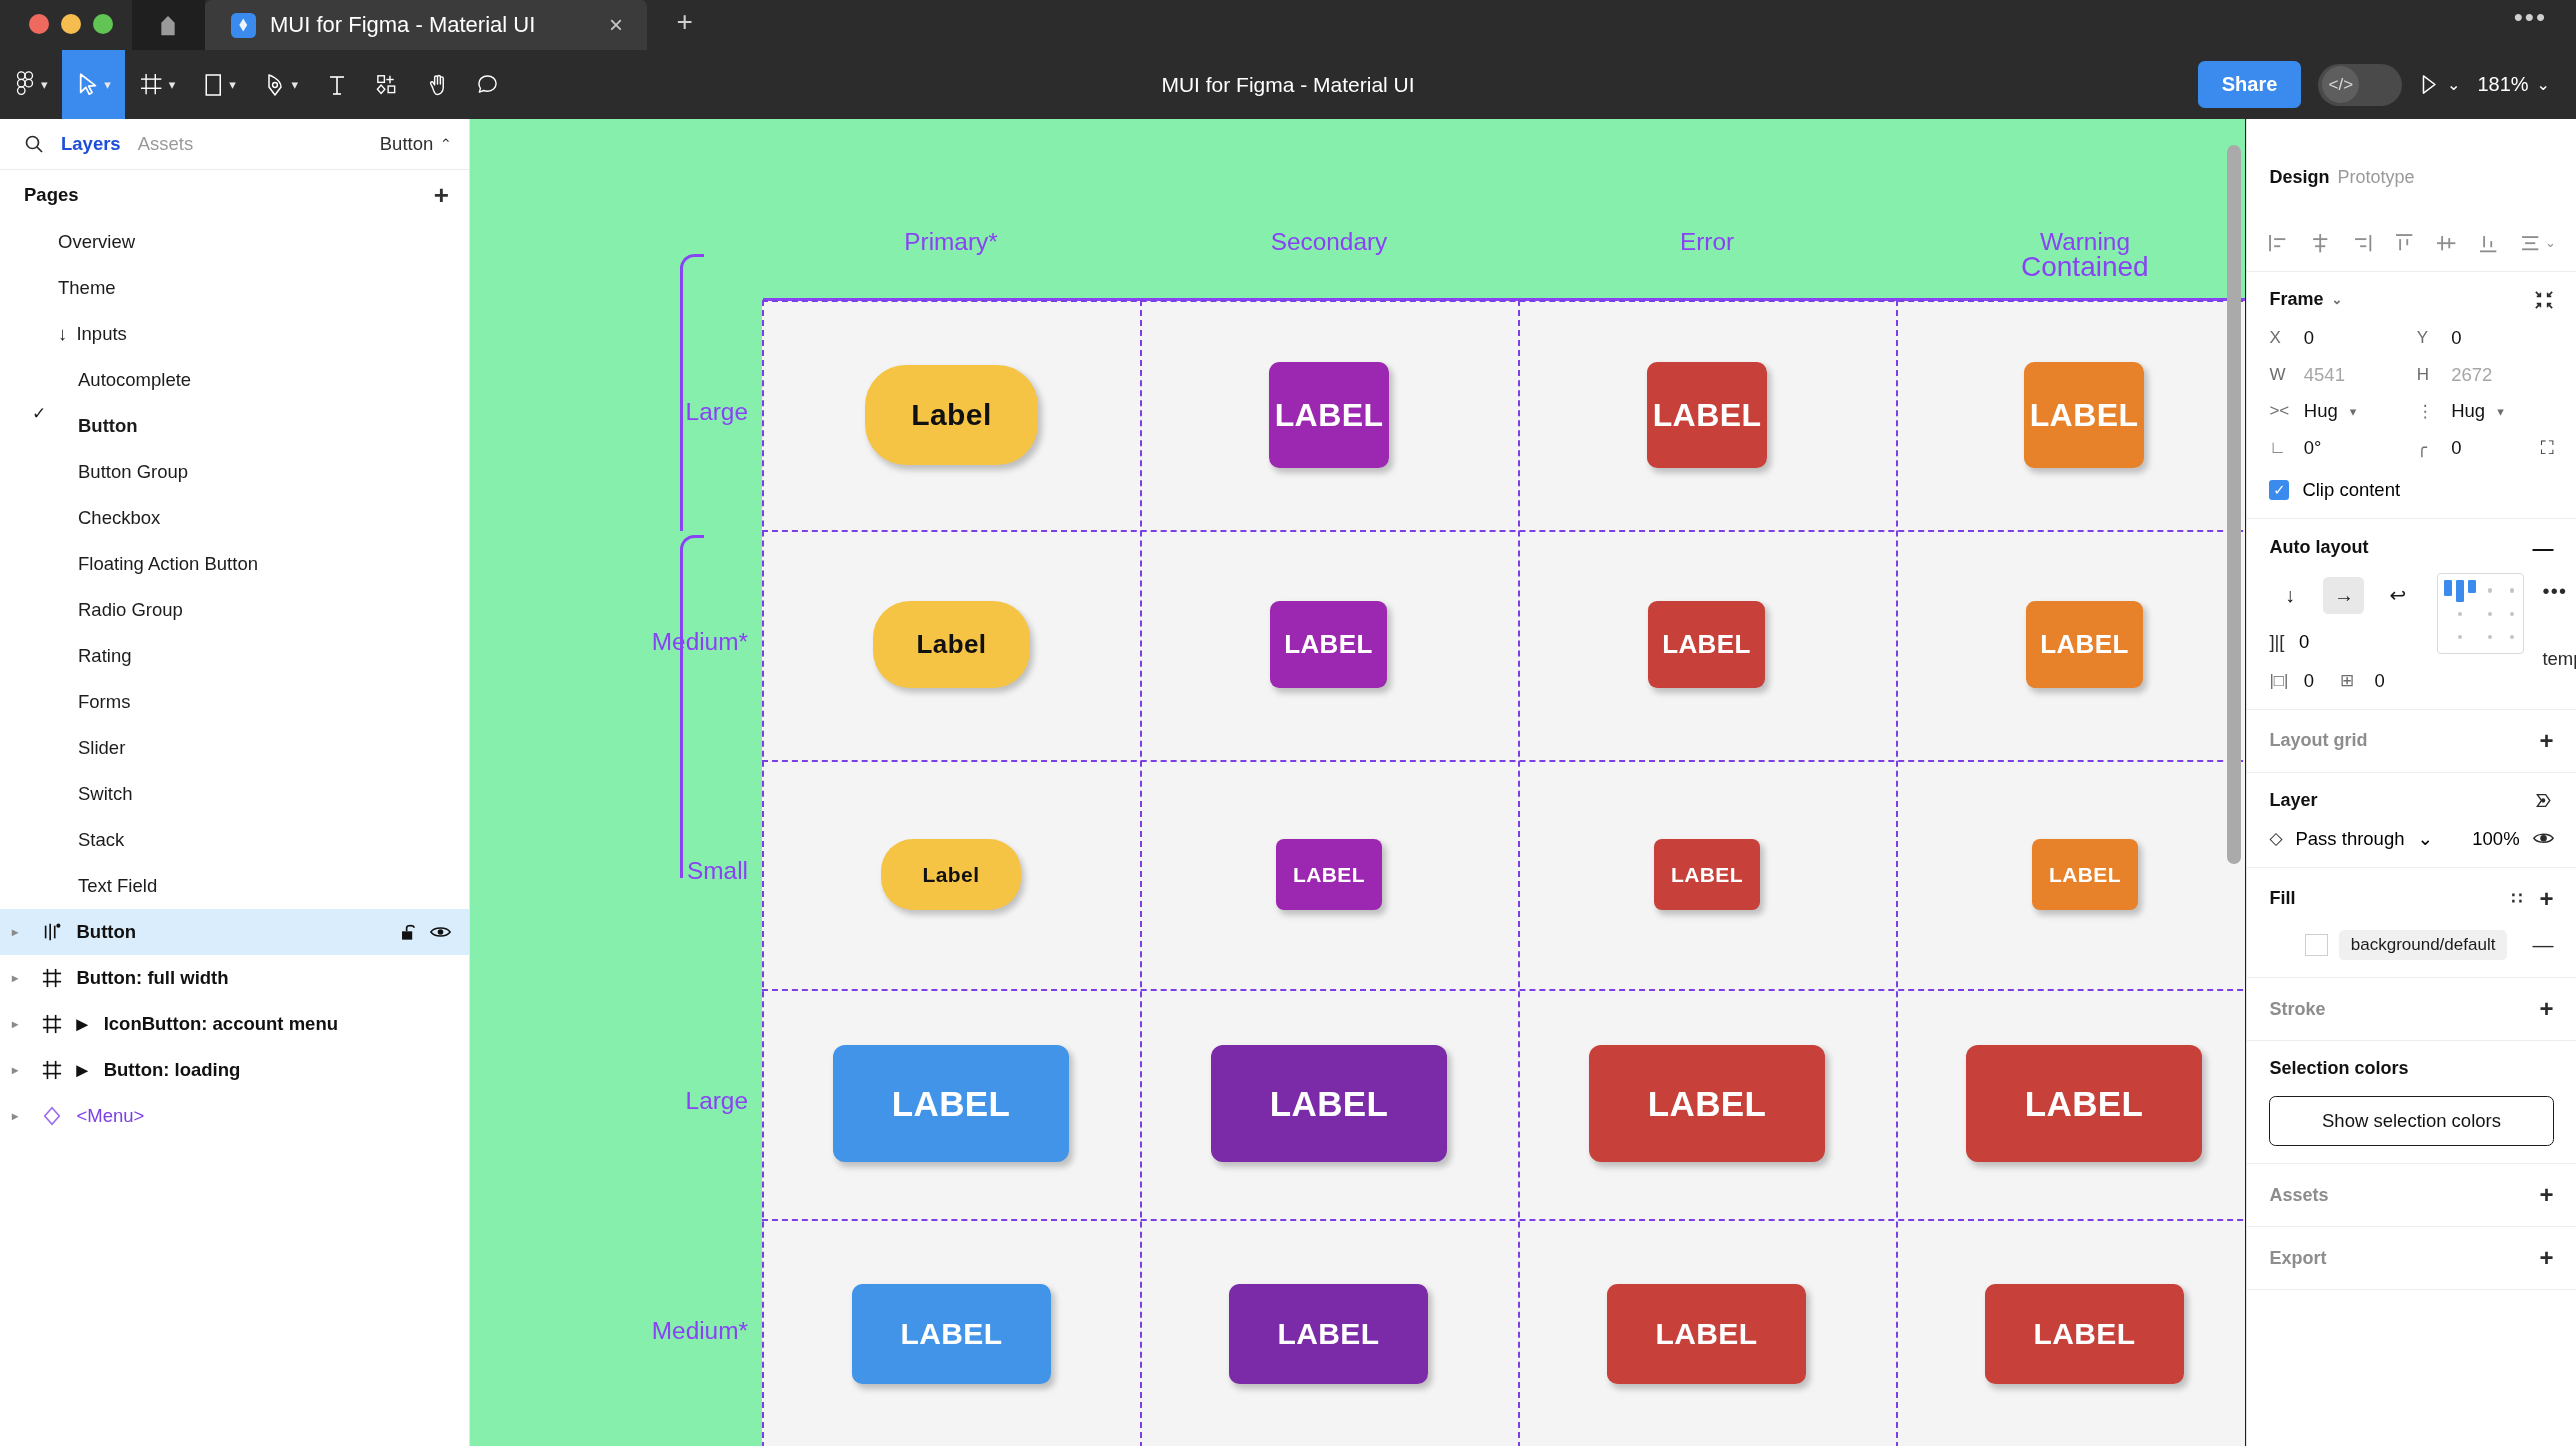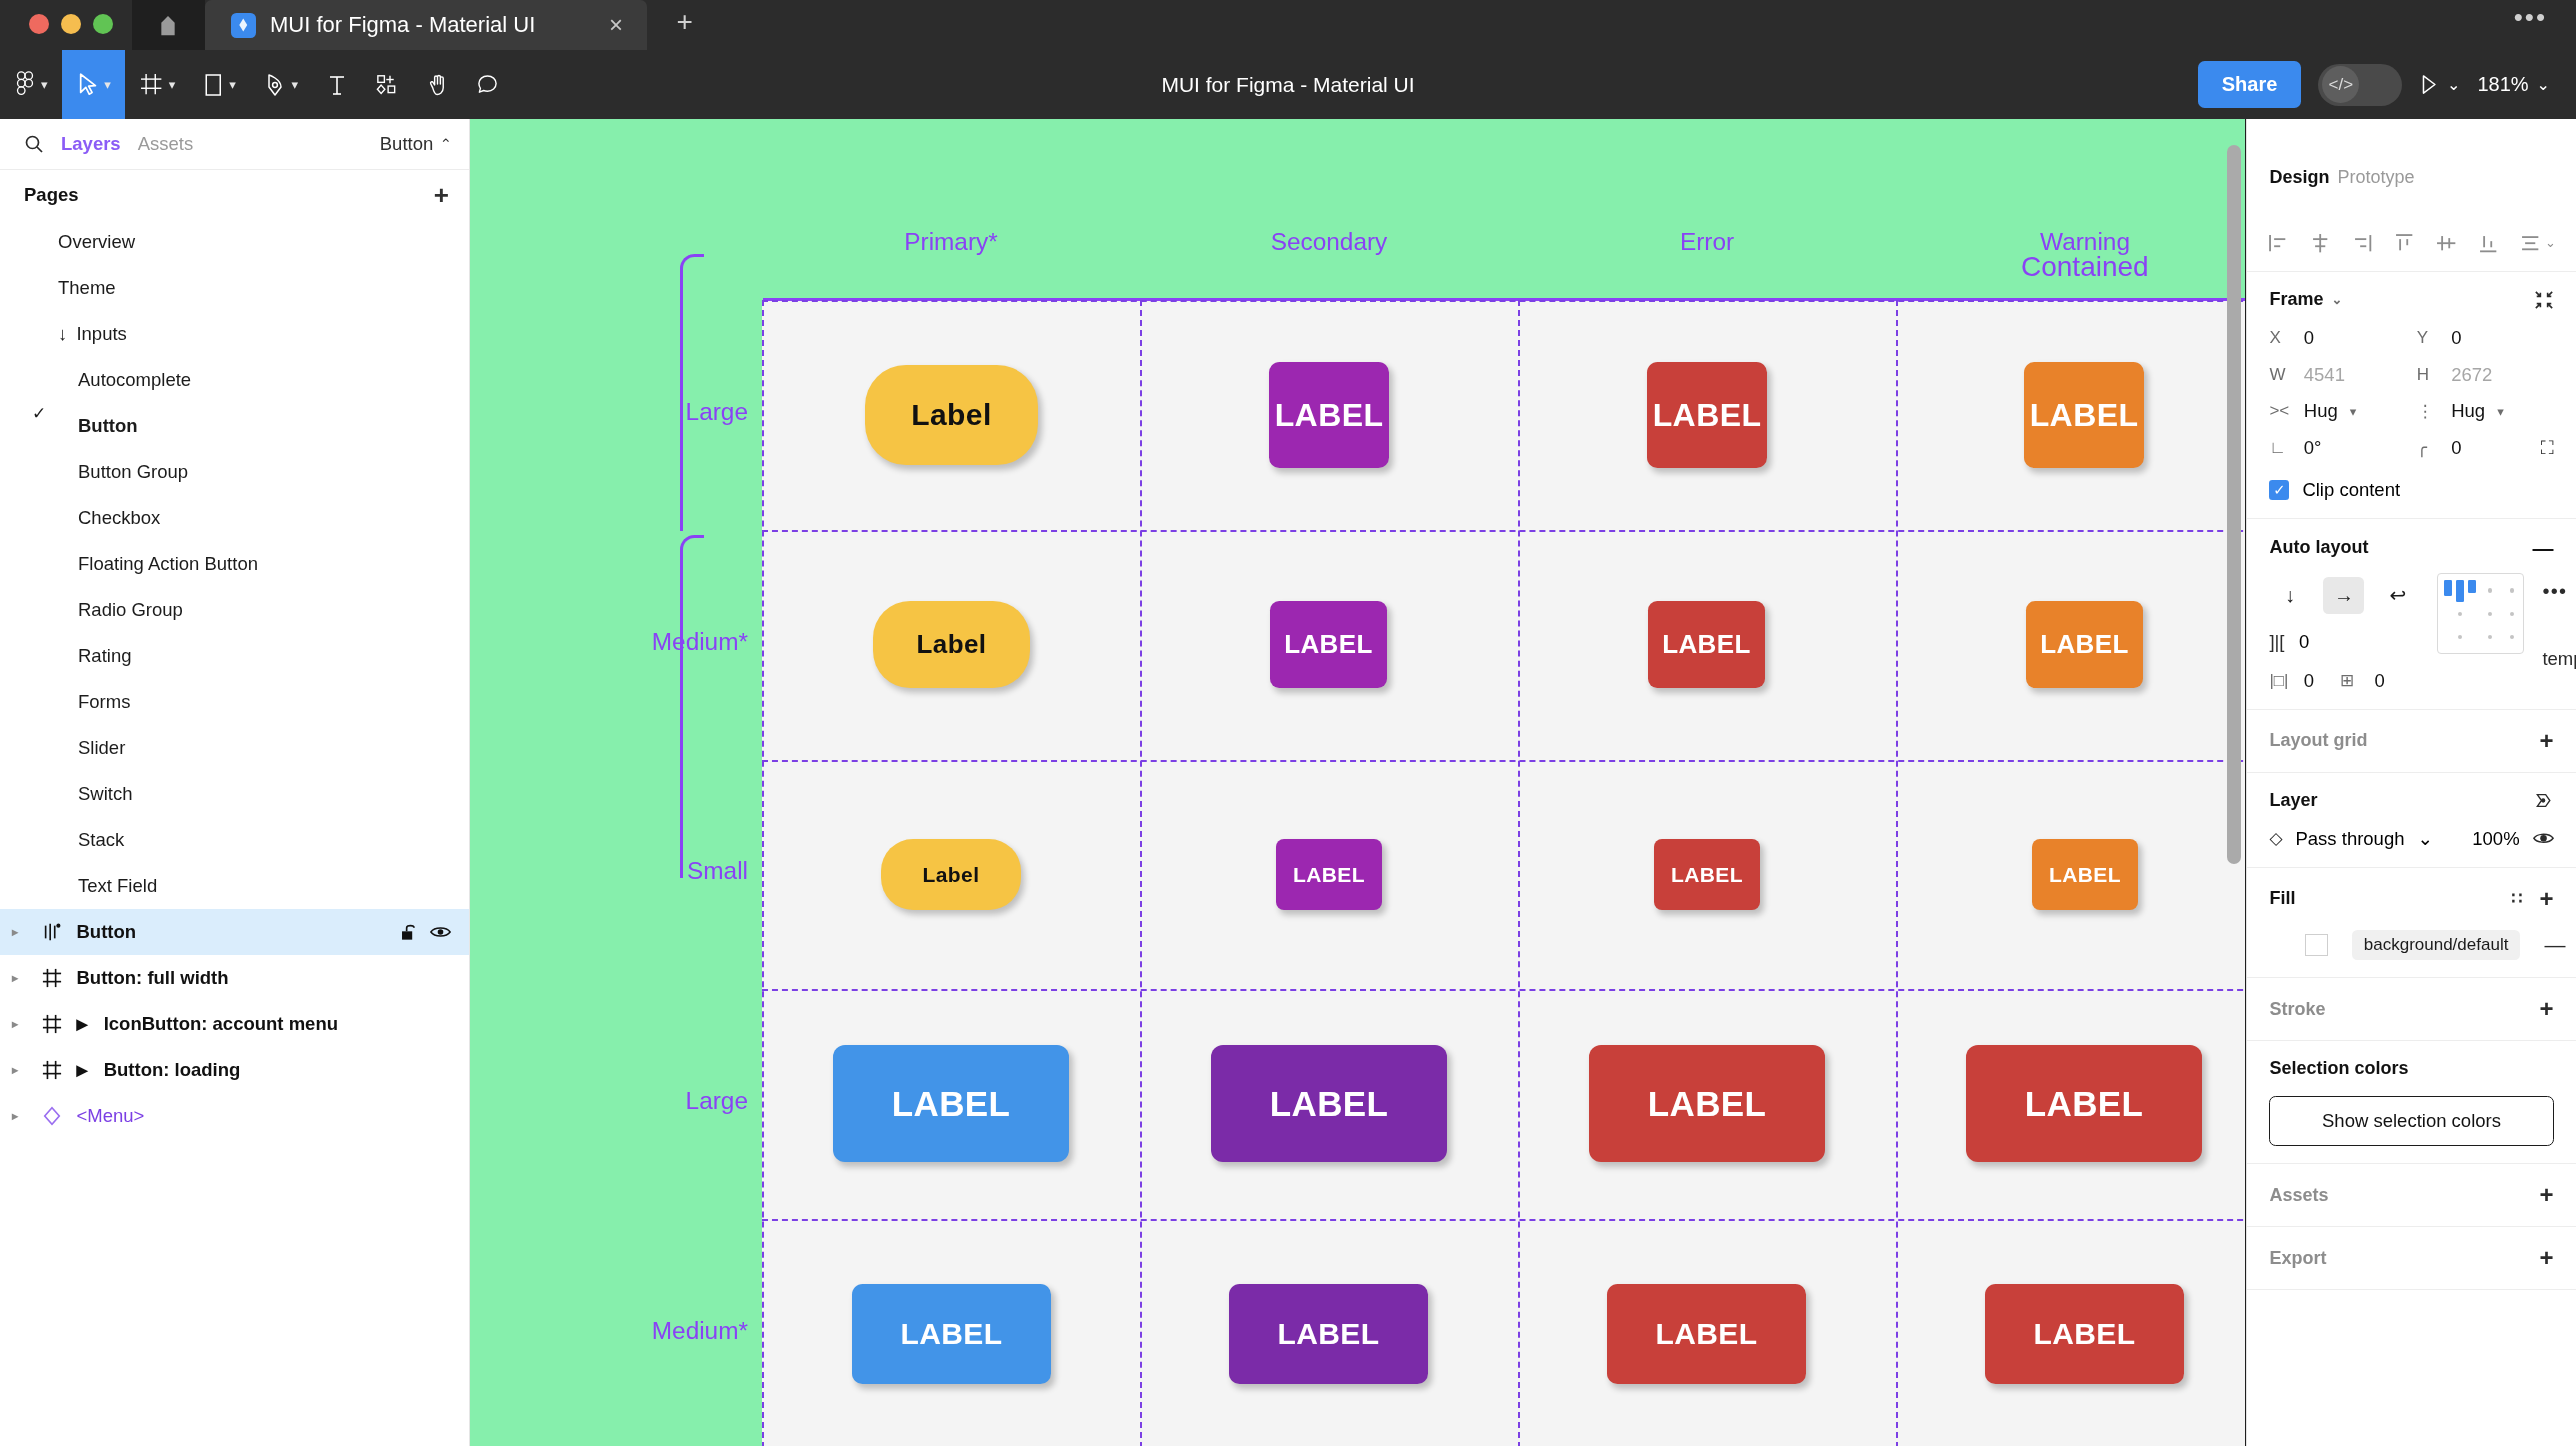--- a/index.html
+++ b/index.html
@@ -78,21 +78,21 @@
   
   .left-panel {
     position: absolute; left: 0; top: 119px; width: 470px; height: 1328px;
     background: #ffffff; border-right: 0.7px solid #e5e5e5;
   }
   .lp-head {
     height: 51px; display: flex; align-items: center; gap: 17px;
     padding: 0 17px 0 24px; border-bottom: 0.7px solid #ececec;
   }
   .lp-tab { font-size: 18.5px; color: #9a9a9a; }
-  .lp-tab.active { color: #8b5cf6; font-weight: bold; }
+  .lp-tab.active { color: #1d4ed8; font-weight: bold; }
   .lp-head-right {
     margin-left: auto; display: flex; align-items: center; gap: 6.6px;
     font-size: 18.5px; color: #303030;
   }
   .pages-head {
     height: 49px; display: flex; align-items: center;
     padding: 0 20px 0 24px; font-size: 18.5px; font-weight: bold; color: #121212;
   }
   .pages-add { margin-left: auto; font-size: 26px; color: #303030; line-height: 1; }
   .page-row {
@@ -207,21 +207,21 @@
     border-radius: 5.3px; font-size: 20px; color: #1c1c1c;
   }
   .al-dir.active { background: #e8e8e8; }
   .al-pad { display: flex; align-items: center; gap: 14.5px; font-size: 18.5px; margin-top: 17px; }
   .align-pad-box {
     width: 87px; height: 81px; border: 0.7px solid #dadada; border-radius: 4px;
     position: relative; flex: none;
   }
   .ap-dot { position: absolute; width: 4.6px; height: 4.6px; border-radius: 50%; background: #c4c4c4; }
   .ap-bar { position: absolute; background: #3b8aee; border-radius: 1.3px; }
-  .fillrow { display: flex; align-items: center; gap: 24px; margin-top: 17px; padding-left: 36px; }
+  .fillrow { display: flex; align-items: center; gap: 11px; margin-top: 17px; padding-left: 36px; }
   .swatch { width: 22.4px; height: 22.4px; border: 0.7px solid #cfcfcf; background: #fff; flex: none; }
   .tokenchip {
     background: #f0f0f0; border-radius: 5.3px; padding: 5.3px 12px;
     font-size: 17px; color: #1c1c1c;
   }
   .minus { margin-left: auto; font-size: 21px; color: #2b2b2b; }
   .showsel-btn {
     width: 100%; margin-top: 17px; padding: 13px 0; border: 1.3px solid #1c1c1c;
     border-radius: 6.6px; background: #fff; font-size: 18.5px; color: #121212;
     font-family: "Liberation Sans", sans-serif;

